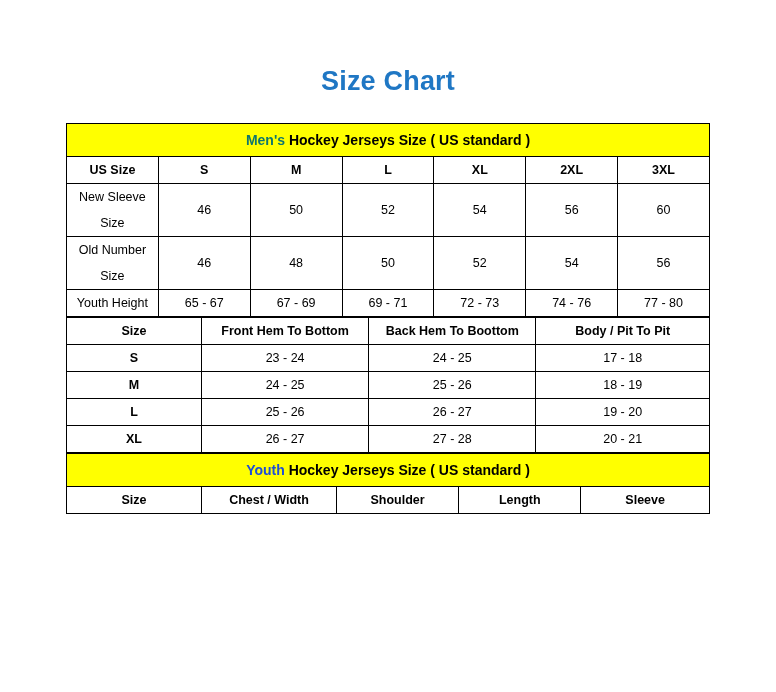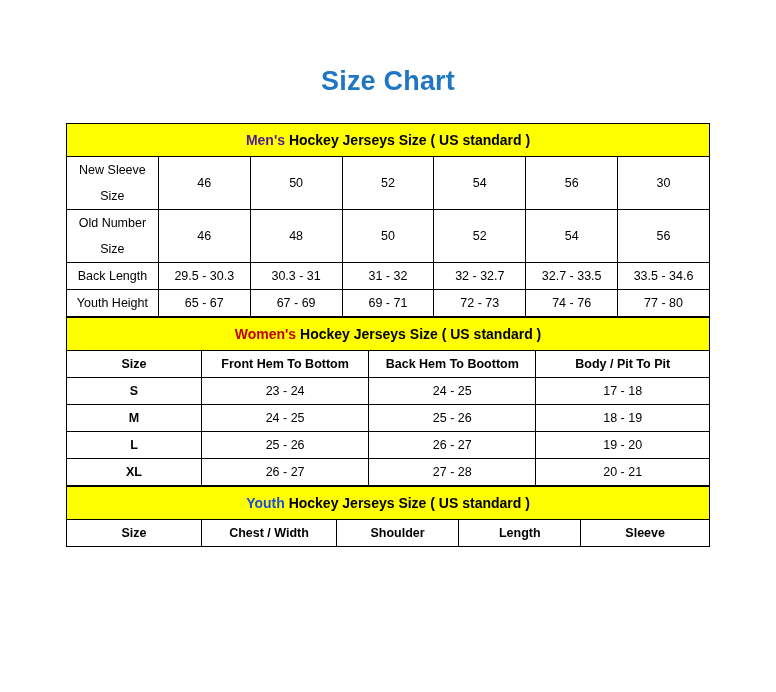--- a/index.html
+++ b/index.html
@@ -48,21 +48,21 @@
     font-weight: normal;
     vertical-align: middle;
   }
   .banner {
     background: #ffff00;
     font-weight: bold;
     font-size: 14px;
     height: 32px;
     line-height: 32px;
   }
-  .banner .accent-men { color: #4c1d95; }
+  .banner .accent-men { color: #0f766e; }
   .banner .accent-women { color: #c00000; }
   .banner .accent-youth { color: #1d4ed8; }
   .hdr {
     font-weight: bold;
   }
   .rowlabel {
     font-weight: normal;
   }
   .bold-cell { font-weight: bold; }
   .nowrap { white-space: nowrap; }
@@ -75,45 +75,45 @@
   <div class="title">Size Chart</div>
 
   <div class="tables">
 
     <table>
       <tbody>
         <tr>
           <td class="banner" colspan="7"><span class="accent-men">Men's</span><span> Hockey Jerseys Size ( US standard )</span></td>
         </tr>
         <tr>
+          <td class="hdr">US Size</td>
+          <td class="hdr">S</td>
+          <td class="hdr">M</td>
+          <td class="hdr">L</td>
+          <td class="hdr">XL</td>
+          <td class="hdr">2XL</td>
+          <td class="hdr">3XL</td>
+        </tr>
+        <tr>
           <td class="rowlabel">New Sleeve Size</td>
           <td>46</td>
           <td>50</td>
           <td>52</td>
           <td>54</td>
           <td>56</td>
-          <td>30</td>
+          <td>60</td>
         </tr>
         <tr>
           <td class="rowlabel">Old Number Size</td>
           <td>46</td>
           <td>48</td>
           <td>50</td>
           <td>52</td>
           <td>54</td>
           <td>56</td>
-        </tr>
-        <tr>
-          <td class="rowlabel">Back Length</td>
-          <td class="nowrap">29.5 - 30.3</td>
-          <td class="nowrap">30.3 - 31</td>
-          <td class="nowrap">31 - 32</td>
-          <td class="nowrap">32 - 32.7</td>
-          <td class="nowrap">32.7 - 33.5</td>
-          <td class="nowrap">33.5 - 34.6</td>
         </tr>
         <tr>
           <td class="rowlabel">Youth Height</td>
           <td>65 - 67</td>
           <td>67 - 69</td>
           <td>69 - 71</td>
           <td>72 - 73</td>
           <td>74 - 76</td>
           <td>77 - 80</td>
         </tr>
@@ -121,23 +121,20 @@
     </table>
 
     <table>
       <colgroup>
         <col style="width:21%">
         <col style="width:26%">
         <col style="width:26%">
         <col style="width:27%">
       </colgroup>
       <tbody>
-        <tr>
-          <td class="banner" colspan="4"><span class="accent-women">Women's</span><span> Hockey Jerseys Size ( US standard )</span></td>
-        </tr>
         <tr>
           <td class="hdr">Size</td>
           <td class="hdr">Front Hem To Bottom</td>
           <td class="hdr">Back Hem To Boottom</td>
           <td class="hdr">Body / Pit To Pit</td>
         </tr>
         <tr>
           <td class="bold-cell">S</td>
           <td>23 - 24</td>
           <td>24 - 25</td>

